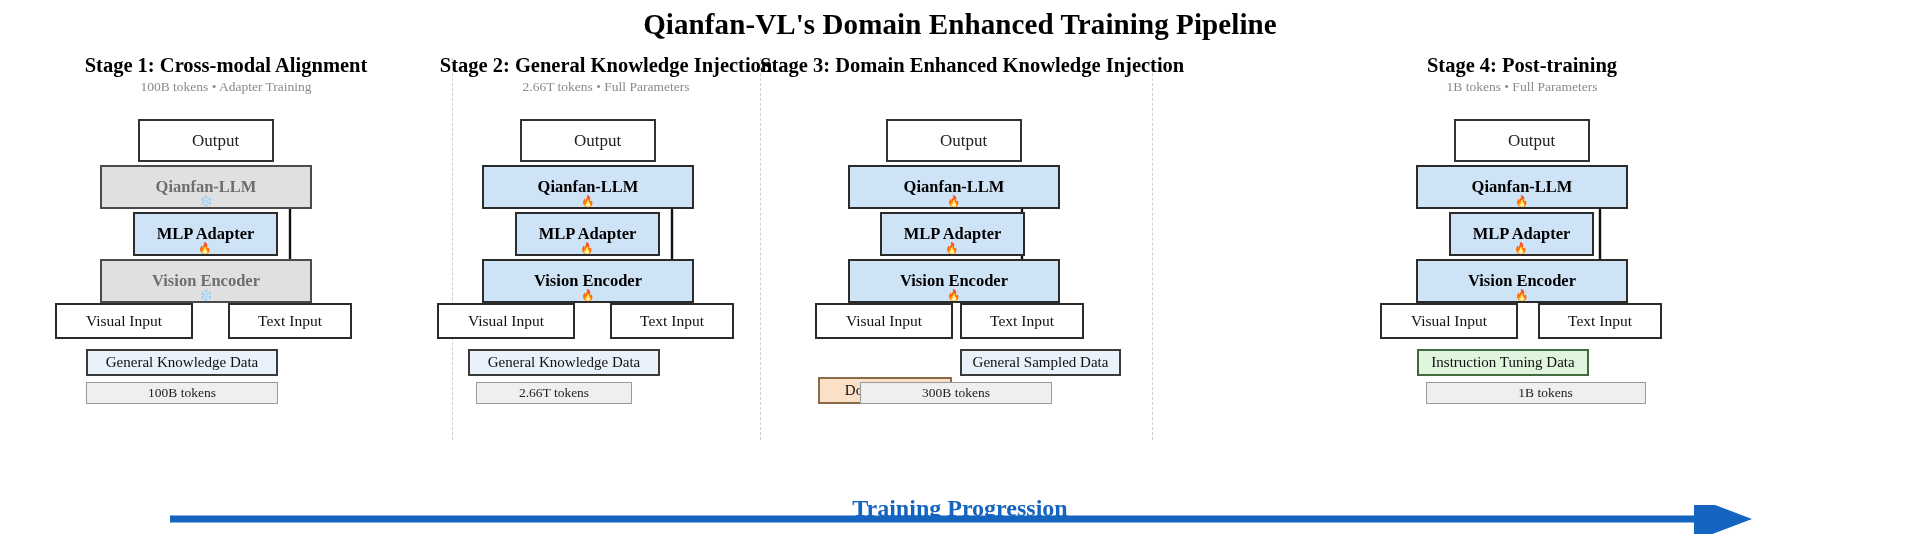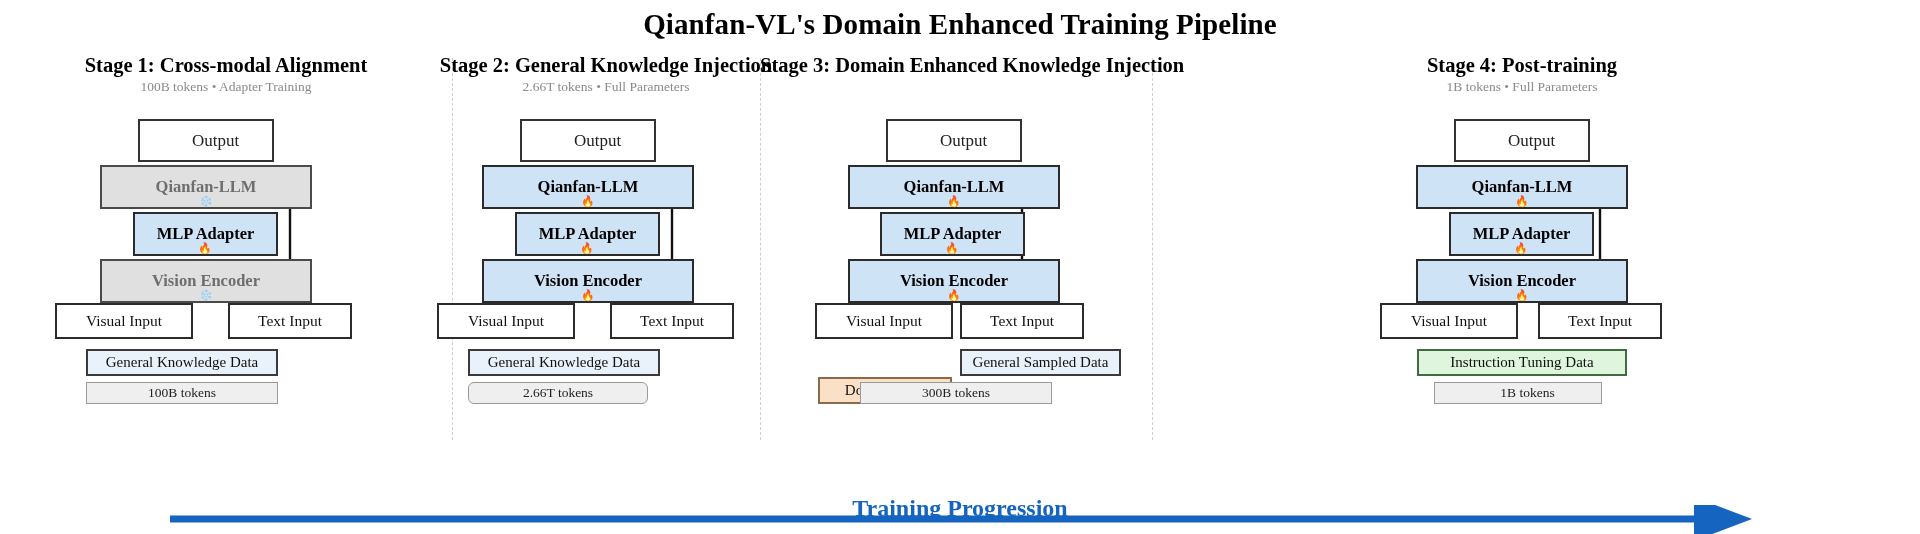--- a/index.html
+++ b/index.html
@@ -192,21 +192,21 @@
     </div>
     <div class="box box-input" style="left:-15px;top:249px;width:138px;">
       <span class="lbl">Visual Input</span>
     </div>
     <div class="box box-input" style="left:158px;top:249px;width:124px;">
       <span class="lbl">Text Input</span>
     </div>
     <div class="box box-data data-general" style="left:16px;top:295px;width:192px;">
       <span class="lbl">General Knowledge Data</span>
     </div>
-    <div class="box box-tokens" style="left:16px;top:328px;width:180px;border-radius:6px;">
+    <div class="box box-tokens" style="left:24px;top:328px;width:156px;">
       <span class="lbl">2.66T tokens</span>
     </div>
   </div>
 
   <div class="stage" style="left:760px;width:392px;">
     <div class="stage-title">Stage 3: Domain Enhanced Knowledge Injection</div>
 
     <svg class="wires" viewBox="0 0 392 420" preserveAspectRatio="none">
       <line x1="124" y1="250" x2="124" y2="218" stroke="#111" stroke-width="2.4"></line>
       <polygon points="124,206 117,221 131,221" fill="#111"></polygon>
@@ -283,24 +283,24 @@
     <div class="box box-module trainable" style="left:264px;top:205px;width:212px;">
       <span class="lbl">Vision Encoder</span>
       <span class="state-icon">🔥</span>
     </div>
     <div class="box box-input" style="left:228px;top:249px;width:138px;">
       <span class="lbl">Visual Input</span>
     </div>
     <div class="box box-input" style="left:386px;top:249px;width:124px;">
       <span class="lbl">Text Input</span>
     </div>
-    <div class="box box-data data-instruct" style="left:265px;top:295px;width:210px;">
+    <div class="box box-data data-instruct" style="left:265px;top:295px;width:172px;">
       <span class="lbl">Instruction Tuning Data</span>
     </div>
-    <div class="box box-tokens" style="left:282px;top:328px;width:168px;padding-left:19px;">
+    <div class="box box-tokens" style="left:274px;top:328px;width:220px;padding-left:19px;">
       <span class="lbl">1B tokens</span>
     </div>
   </div>
 
   <div class="prog-label">Training Progression</div>
   <svg style="position:absolute;left:0;top:505px;width:1920px;height:29px;" viewBox="0 0 1920 29" preserveAspectRatio="none">
     <line x1="170" y1="14" x2="1700" y2="14" stroke="#1565C0" stroke-width="7"></line>
     <polygon points="1752,14 1694,-8 1694,36" fill="#1565C0"></polygon>
   </svg>
 

